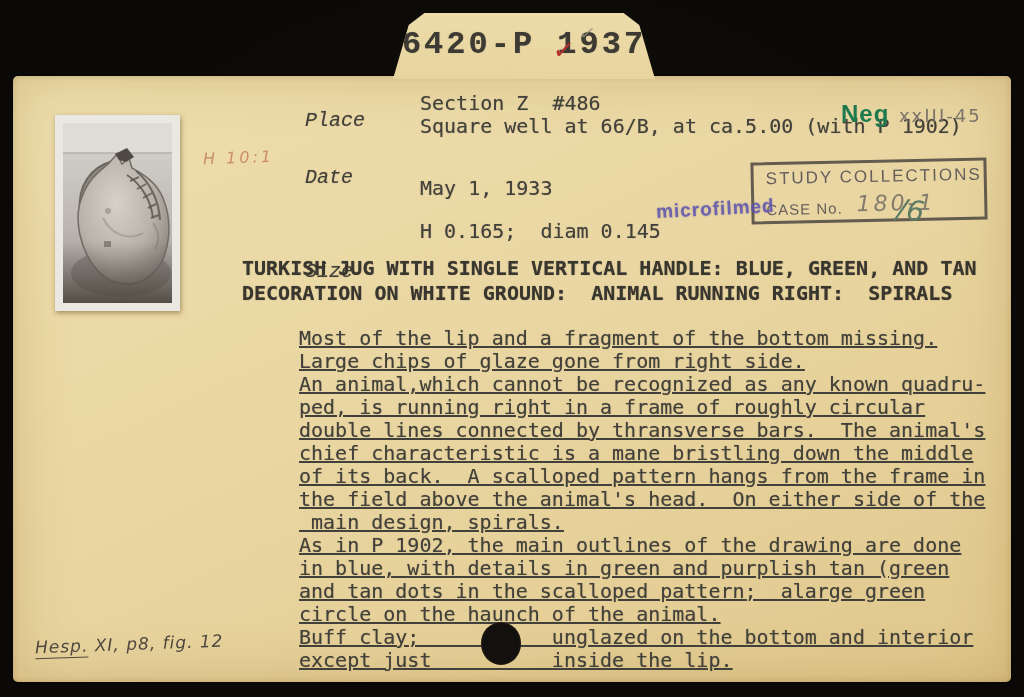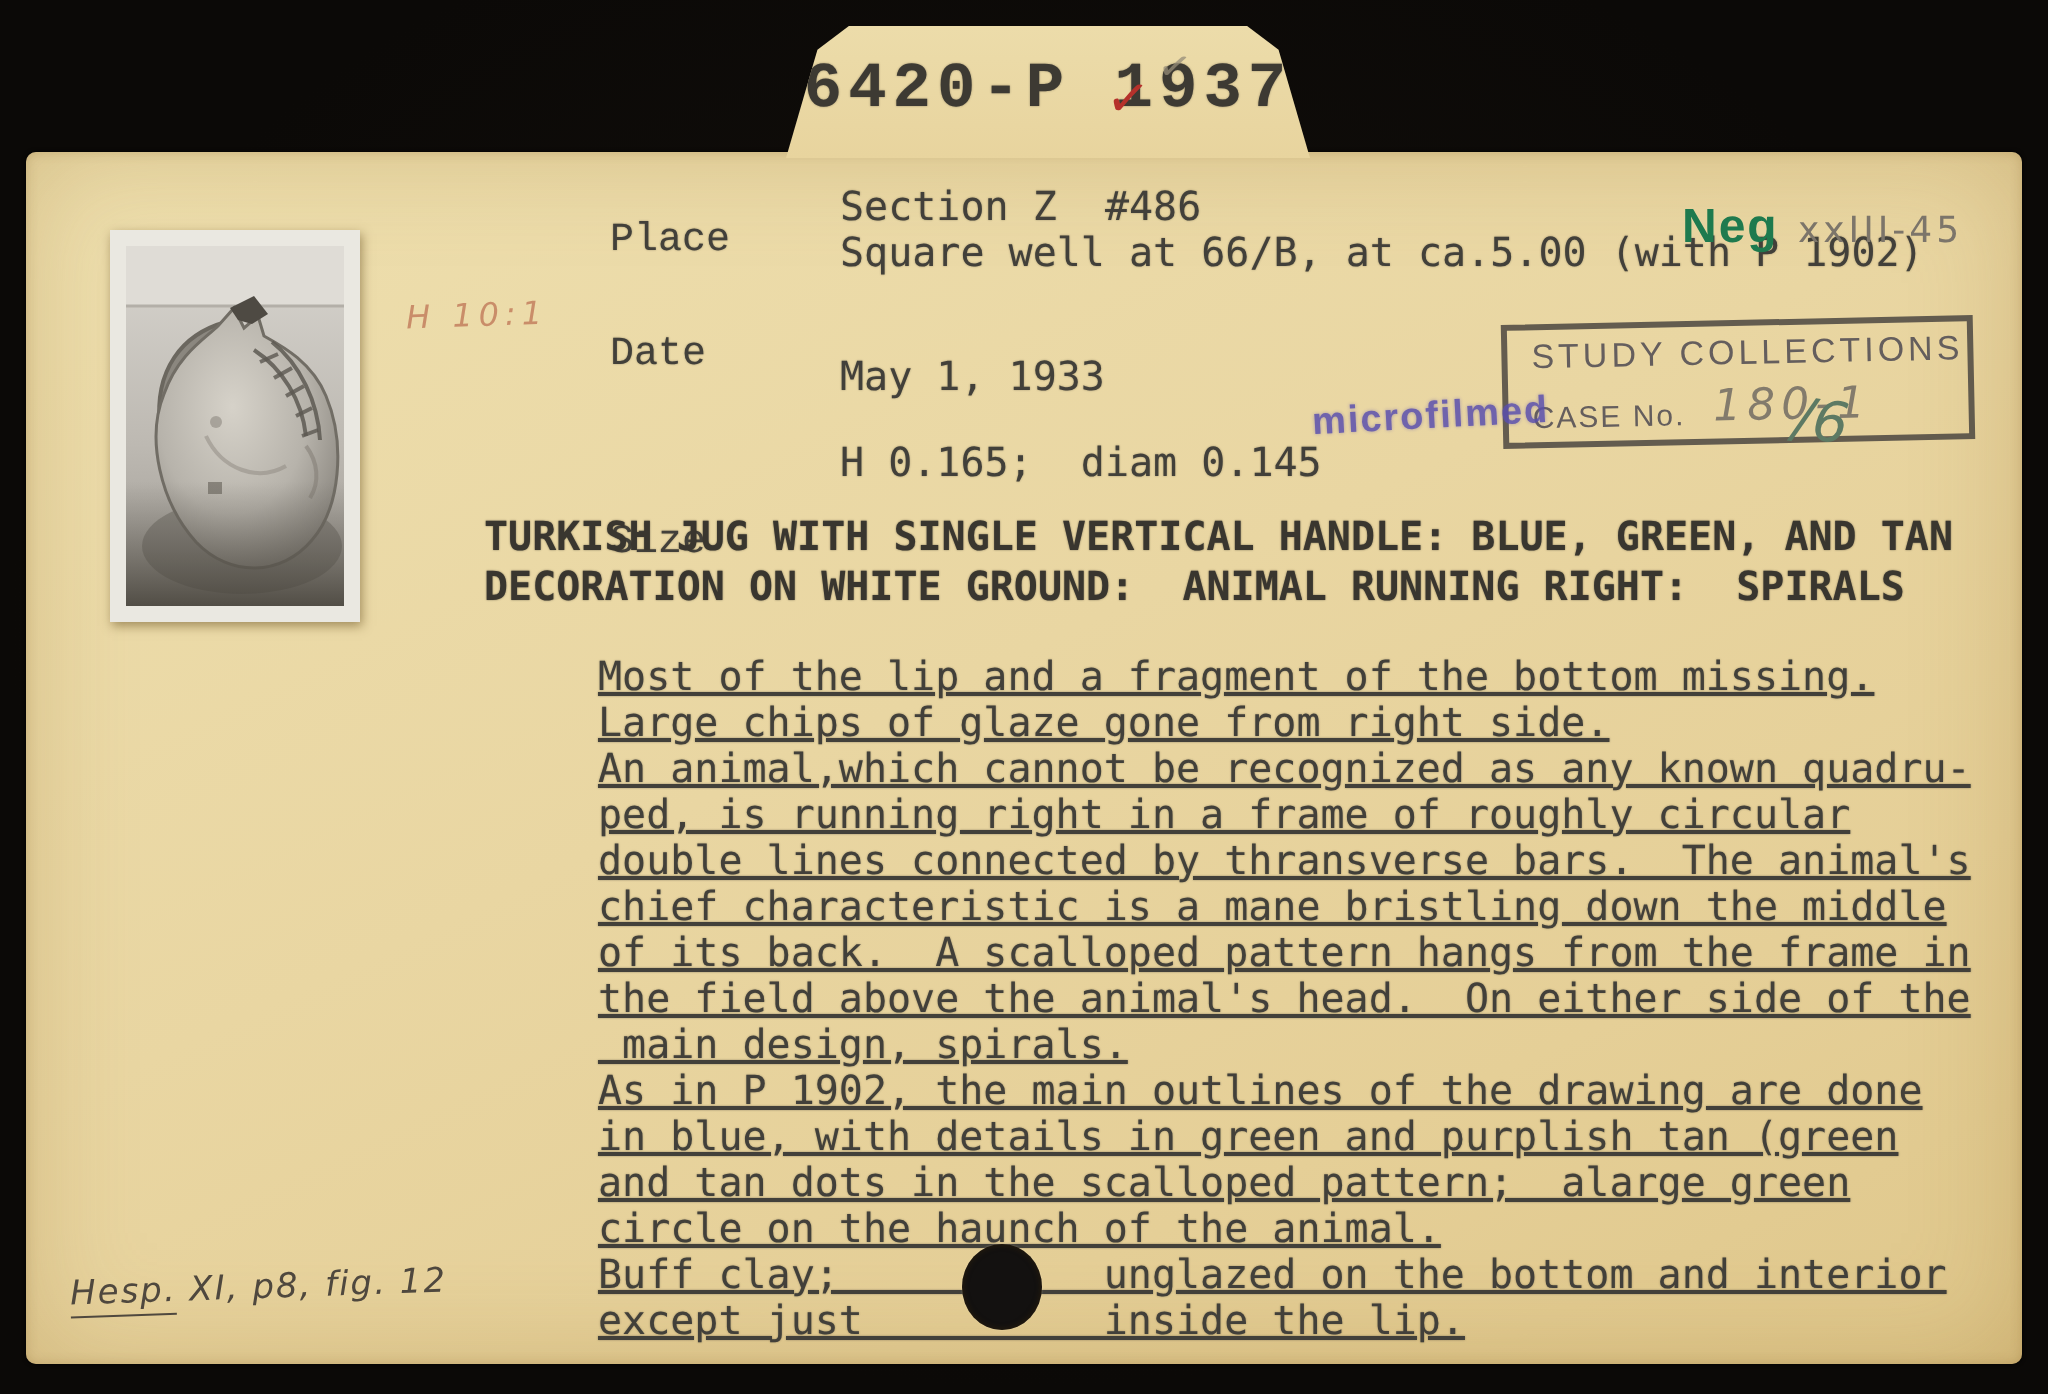--- a/index.html
+++ b/index.html
@@ -38,21 +38,21 @@
     position:absolute;left:42px;top:39px;width:125px;height:196px;
     background:#eae8e1;box-shadow:1px 2px 5px rgba(90,65,20,.5);
     box-sizing:border-box;padding:8px;
   }
   .photo svg{display:block;width:109px;height:180px;}
   .photo-ref{
     position:absolute;left:190px;top:72px;font-family:"DejaVu Sans",sans-serif;
     font-style:italic;font-size:16px;letter-spacing:3px;color:#c4805f;opacity:.85;
     transform:rotate(-2deg);
   }
-  .field-label{position:absolute;left:292px;font-size:20px;}
+  .field-label{position:absolute;left:292px;font-size:20px;font-style:italic;}
   .field-value{position:absolute;left:407px;font-size:20px;white-space:pre;line-height:23px;margin:0;}
   .title{
     position:absolute;left:229px;top:180px;font-size:20px;font-weight:bold;
     line-height:25px;white-space:pre;margin:0;color:#39362f;
     text-shadow:0 0 1px rgba(50,45,35,.6);
   }
   .body-text{
     position:absolute;left:286px;top:251px;font-size:20px;line-height:23px;
     white-space:pre;margin:0;text-decoration:underline;
   }

